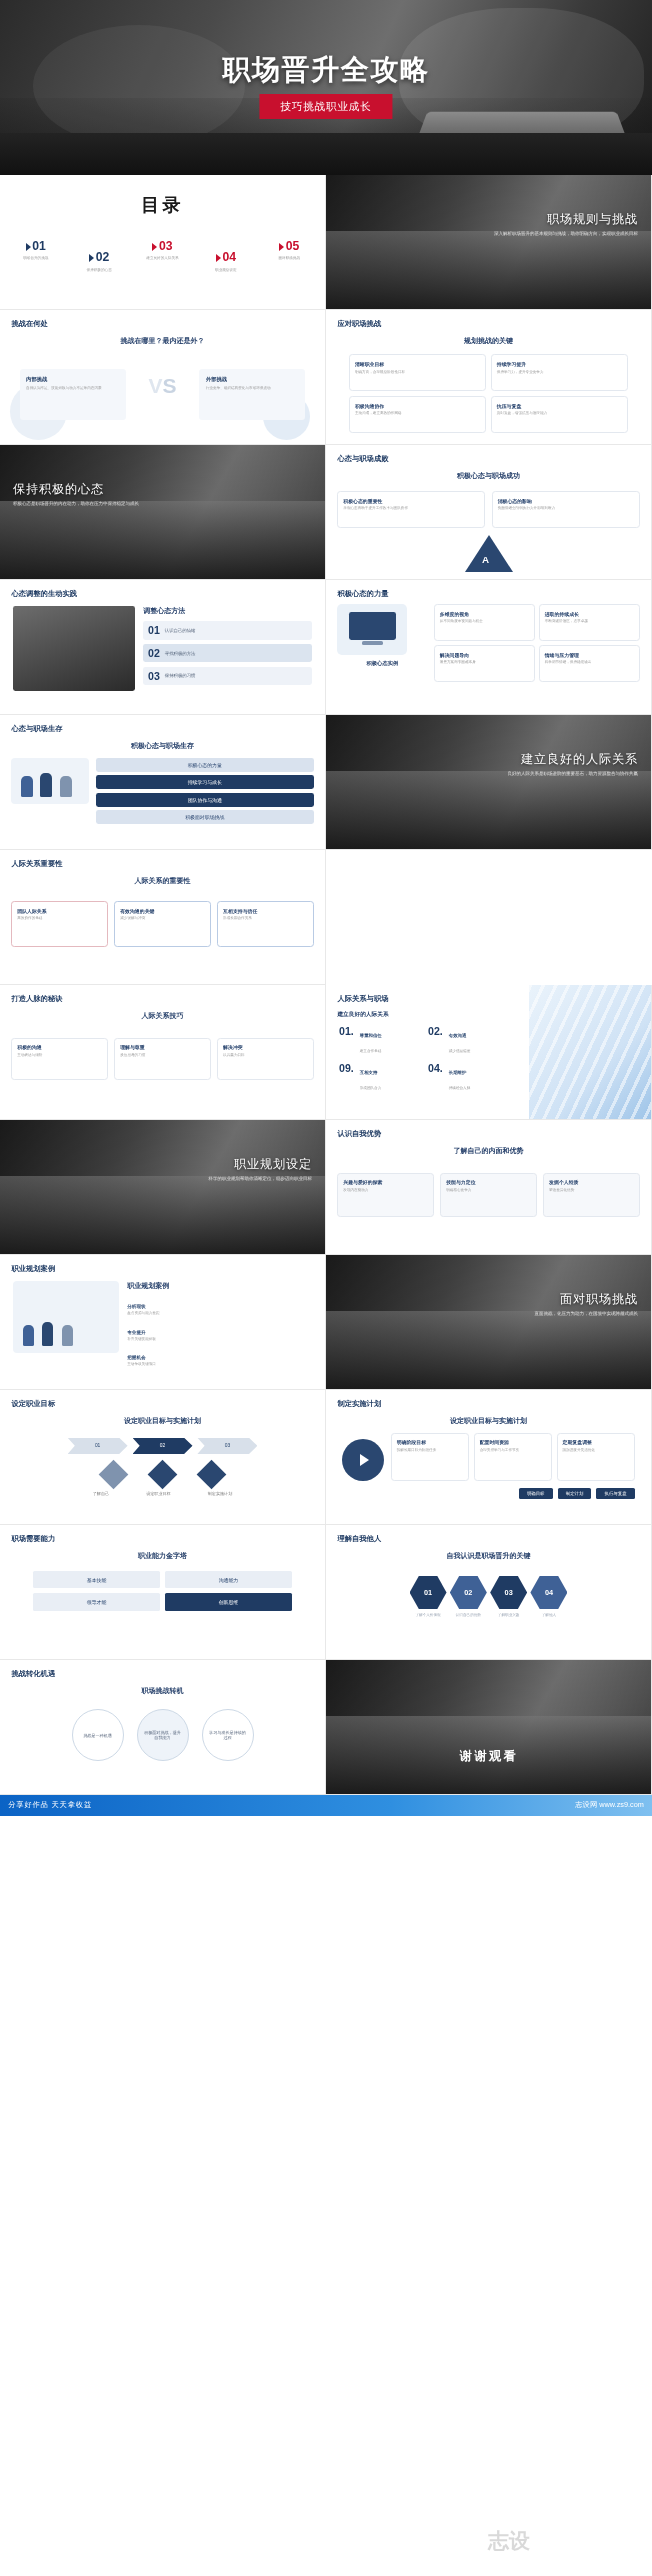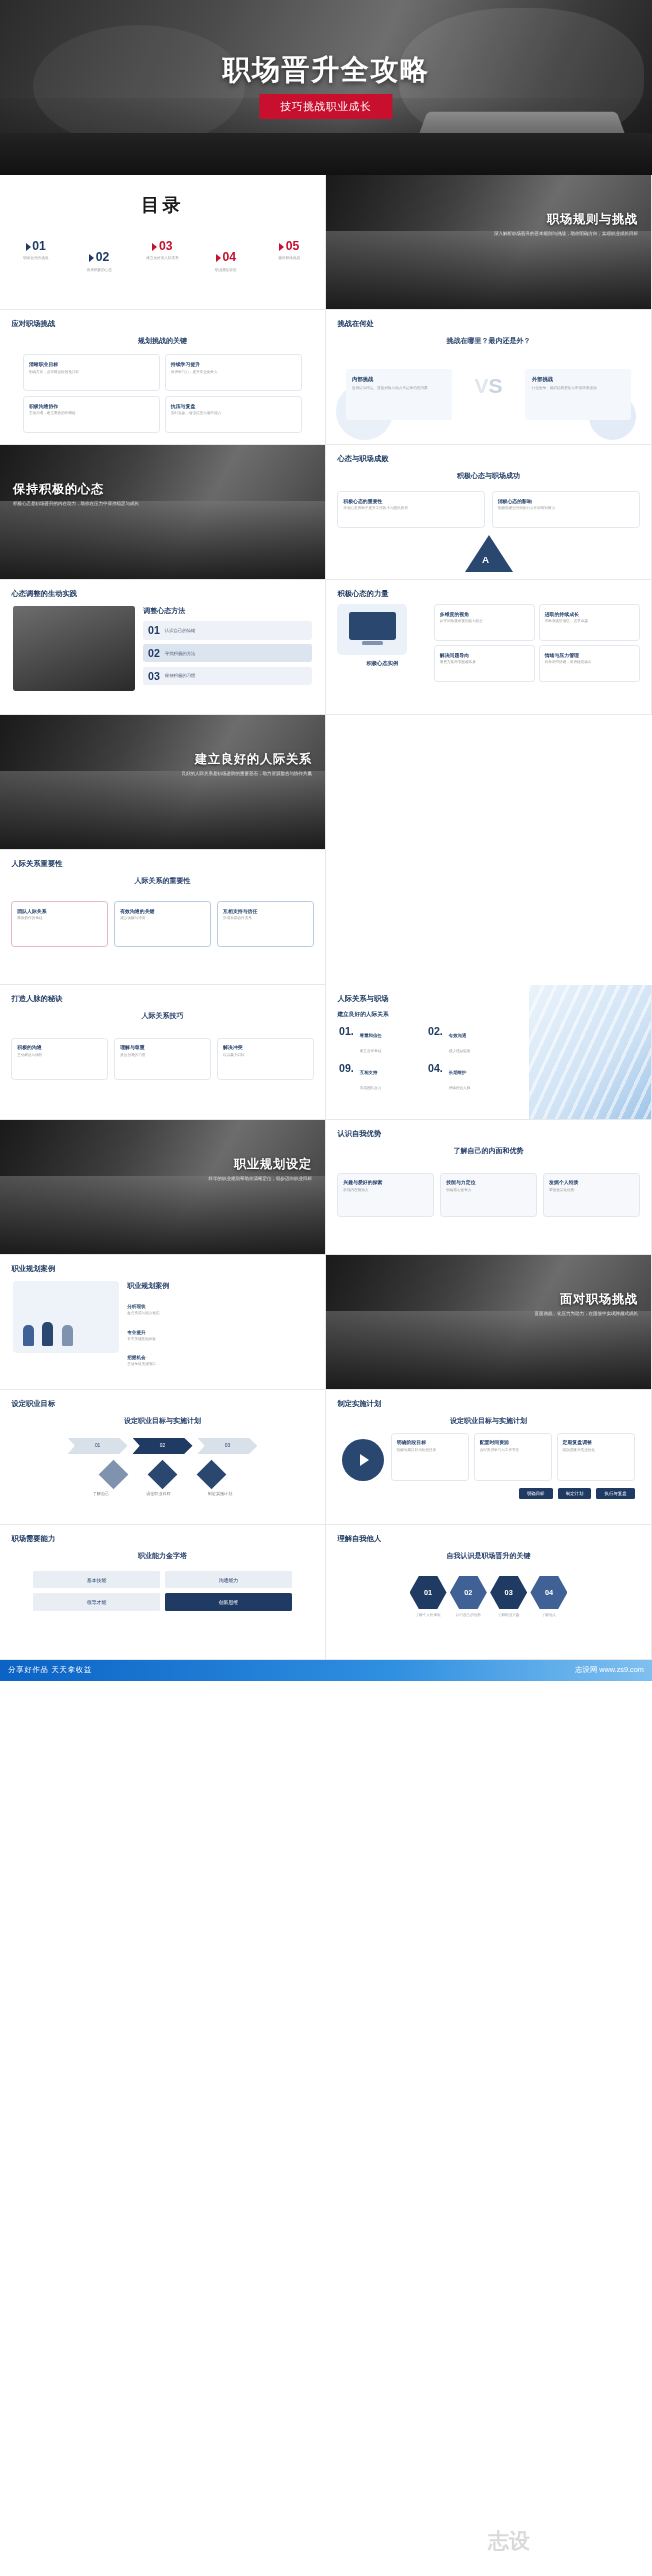--- a/index.html
+++ b/index.html
@@ -41,21 +41,21 @@
   .row { display:flex; width:652px; }
   .slide {
     width:326px; height:135px; position:relative; overflow:hidden;
     border-right:0.8px solid #e8e8e8; border-bottom:0.8px solid #e8e8e8;
     background:#fff;
   }
   .slide.dark {
     background:linear-gradient(120deg,#2f2f2f 0%,#5d5d5d 35%,#8a8a8a 60%,#3b3b3b 100%);
   }
   .slide.dark .dk-title{
-    position:absolute; right:13px; top:36px; color:#fff; font-size:12.2px; font-weight:bold;
+    position:absolute; right:13px; top:36px; color:#fff; font-size:12.2px; font-weight:normal;
     text-shadow:0 0.8px 3.3px rgba(0,0,0,.7); letter-spacing:0.8px;
   }
   .slide.dark .dk-sub{
     position:absolute; right:13px; top:55px; width:204px; text-align:right;
     color:rgba(255,255,255,.82); font-size:4.5px; line-height:1.7;
   }
   .slide.dark .dk-title.left{ left:13px; right:auto; text-align:left;}
   .slide.dark .dk-sub.left{ left:13px; right:auto; text-align:left;}
   .dk-overlay{position:absolute;inset:0;background:linear-gradient(90deg,rgba(0,0,0,.45),rgba(0,0,0,.12));}
   .hands{position:absolute;left:0;bottom:0;width:326px;height:78px;background:linear-gradient(180deg,rgba(120,120,120,.55),rgba(25,25,25,.9));}
@@ -200,61 +200,61 @@
     <div class="slide dark">
       <div class="dk-overlay"></div>
       <div class="hands"></div>
       <div class="dk-title">职场规则与挑战</div>
       <div class="dk-sub">深入解析职场晋升的基本规则与挑战，助你明确方向，实现职业成长目标</div>
     </div>
   </div>
 
   <div class="row">
     <div class="slide">
-      <div class="s-title">应对职场挑战</div>
-      <div class="s-ctitle">规划挑战的关键</div>
-      <div style="display:grid;grid-template-columns:1fr 1fr;gap:4.9px;padding:8.2px 23px 0;">
-        <div class="card">
-            <h6>清晰职业目标</h6>
-            <div class="tiny">明确方向，合理规划阶段性目标</div>
-          </div>
-        <div class="card">
-            <h6>持续学习提升</h6>
-            <div class="tiny">保持学习力，提升专业竞争力</div>
-          </div>
-        <div class="card">
-            <h6>积极沟通协作</h6>
-            <div class="tiny">主动沟通，建立高效协作网络</div>
-          </div>
-        <div class="card">
-            <h6>抗压与复盘</h6>
-            <div class="tiny">及时复盘，增强抗压与适应能力</div>
-          </div>
-      </div>
-    </div>
-
-    <div class="slide">
       <div class="s-title">挑战在何处</div>
       <div class="s-ctitle">挑战在哪里？最内还是外？</div>
       <div class="vs-wrap">
         <div class="circ" style="width:57px;height:57px;left:9.8px;top:37px;"></div>
         <div class="circ" style="width:47px;height:47px;right:14.7px;top:47px;background:#e3ecf6;"></div>
         <div class="vs-card l">
           <h5>内部挑战</h5>
           <div class="tiny">自我认知不足、技能短板与动力不足等内在因素</div>
         </div>
         <div class="vs-big">
           <span>V</span><span>S</span>
         </div>
         <div class="vs-card r">
           <h5>外部挑战</h5>
           <div class="tiny">行业竞争、组织结构变化与市场环境波动</div>
         </div>
       </div>
     </div>
+
+    <div class="slide">
+      <div class="s-title">应对职场挑战</div>
+      <div class="s-ctitle">规划挑战的关键</div>
+      <div style="display:grid;grid-template-columns:1fr 1fr;gap:4.9px;padding:8.2px 23px 0;">
+        <div class="card">
+            <h6>清晰职业目标</h6>
+            <div class="tiny">明确方向，合理规划阶段性目标</div>
+          </div>
+        <div class="card">
+            <h6>持续学习提升</h6>
+            <div class="tiny">保持学习力，提升专业竞争力</div>
+          </div>
+        <div class="card">
+            <h6>积极沟通协作</h6>
+            <div class="tiny">主动沟通，建立高效协作网络</div>
+          </div>
+        <div class="card">
+            <h6>抗压与复盘</h6>
+            <div class="tiny">及时复盘，增强抗压与适应能力</div>
+          </div>
+      </div>
+    </div>
   </div>
 
   <div class="row">
     <div class="slide dark">
       <div class="dk-overlay"></div>
       <div class="hands"></div>
       <div class="dk-title left">保持积极的心态</div>
       <div class="dk-sub left">积极心态是职场晋升的内在动力，助你在压力中保持稳定与成长</div>
     </div>
 
@@ -326,20 +326,37 @@
           <div class="card">
               <h6>情绪与压力管理</h6>
               <div class="tiny">科学调节情绪，保持稳定输出</div>
             </div>
         </div>
       </div>
     </div>
   </div>
 
   <div class="row">
+    <div class="slide">
+      <div class="s-title">心态与职场生存</div>
+      <div class="s-ctitle">积极心态与职场生存</div>
+      <div style="display:flex;gap:6.5px;padding:6.5px 11.4px 0;">
+        <div class="people">
+            <i></i>
+            <i></i>
+            <i></i>
+          </div>
+        <div style="flex:1;">
+          <div class="pill md" style="margin:0 0 3.3px 0;">积极心态的力量</div>
+          <div class="pill dk" style="margin:0 0 3.3px 0;">持续学习与成长</div>
+          <div class="pill dk" style="margin:0 0 3.3px 0;">团队协作与沟通</div>
+          <div class="pill md" style="margin:0;">积极面对职场挑战</div>
+        </div>
+      </div>
+    </div>
 
     <div class="slide dark">
       <div class="dk-overlay"></div>
       <div class="hands"></div>
       <div class="dk-title">建立良好的人际关系</div>
       <div class="dk-sub">良好的人际关系是职场进阶的重要基石，助力资源整合与协作共赢</div>
     </div>
   </div>
 
   <div class="row">
@@ -537,20 +554,37 @@
       </div>
       <div class="hexlbl">
         <span>了解个人价值观</span>
         <span>认识自己的优势</span>
         <span>了解职业兴趣</span>
         <span>了解他人</span>
       </div>
     </div>
   </div>
 
+  <div class="row">
+    <div class="slide">
+      <div class="s-title">挑战转化机遇</div>
+      <div class="s-ctitle">职场挑战转机</div>
+      <div class="circleRow">
+        <div class="circ2">挑战是一种机遇</div>
+        <div class="circ2 fill">积极面对挑战，提升自我能力</div>
+        <div class="circ2">学习与成长是持续的过程</div>
+      </div>
+    </div>
+
+    <div class="slide dark">
+      <div class="dk-overlay"></div>
+      <div class="hands"></div>
+      <div class="thanks">谢谢观看</div>
+    </div>
+  </div>
 
   <div class="wm">志设</div>
 
   <div class="footer">
     <div class="ftl">分享好作品 天天拿收益</div>
     <div class="ftr">志设网 www.zs9.com</div>
   </div>
 </div>
 
 

